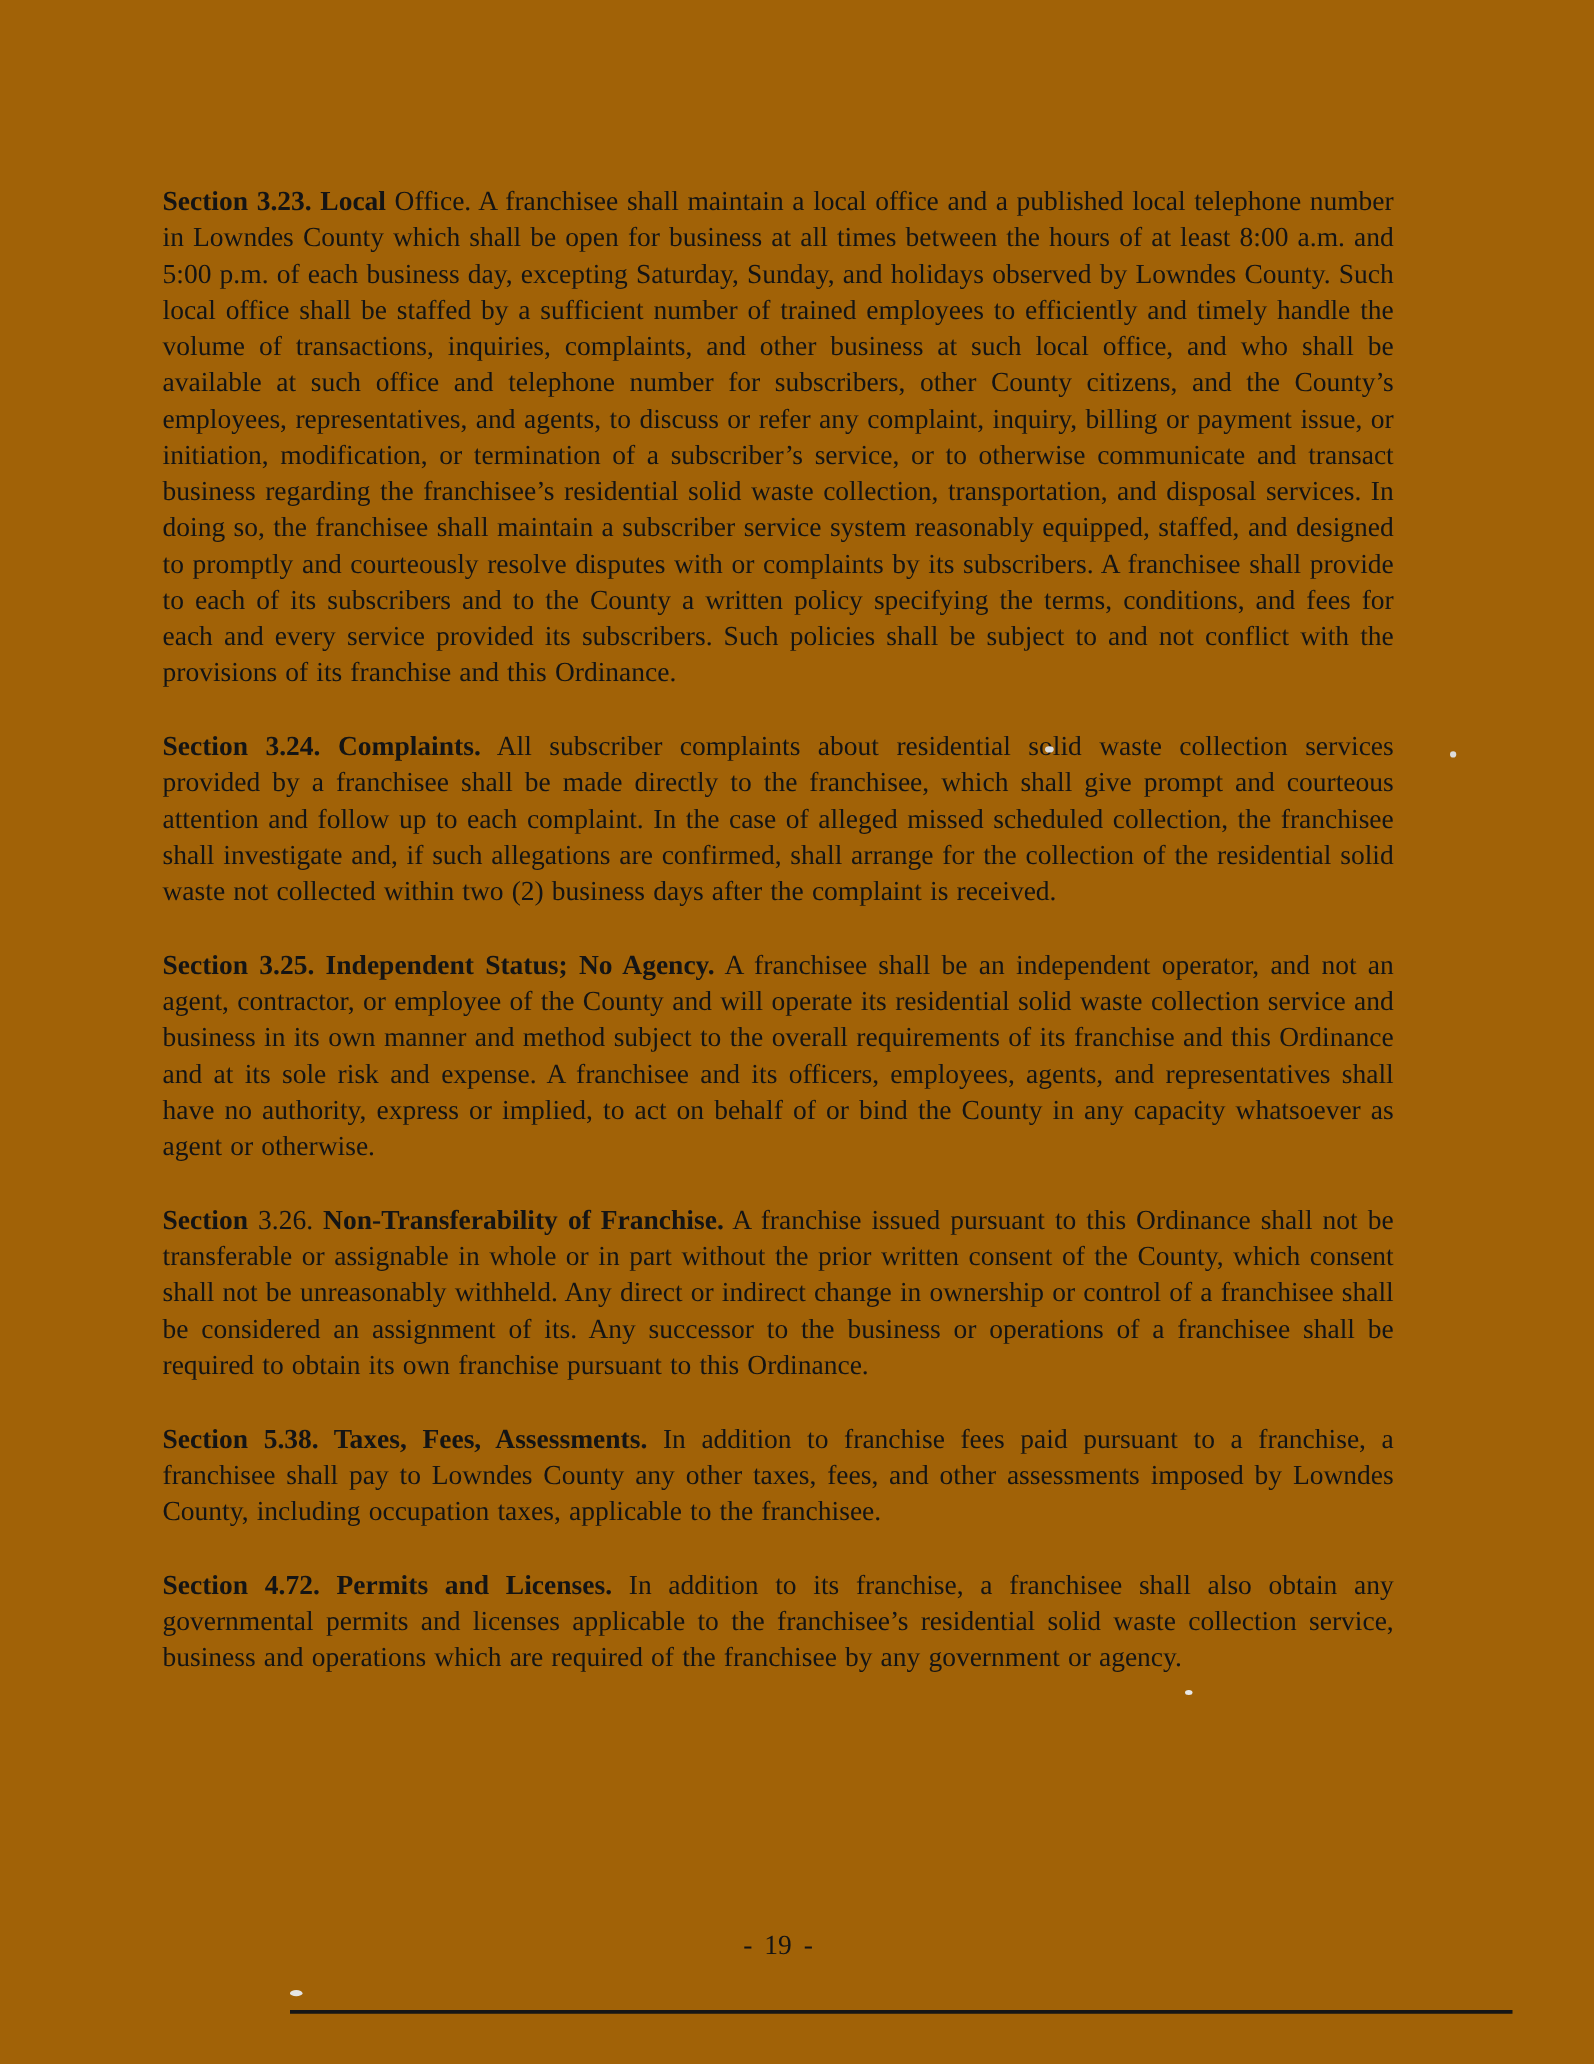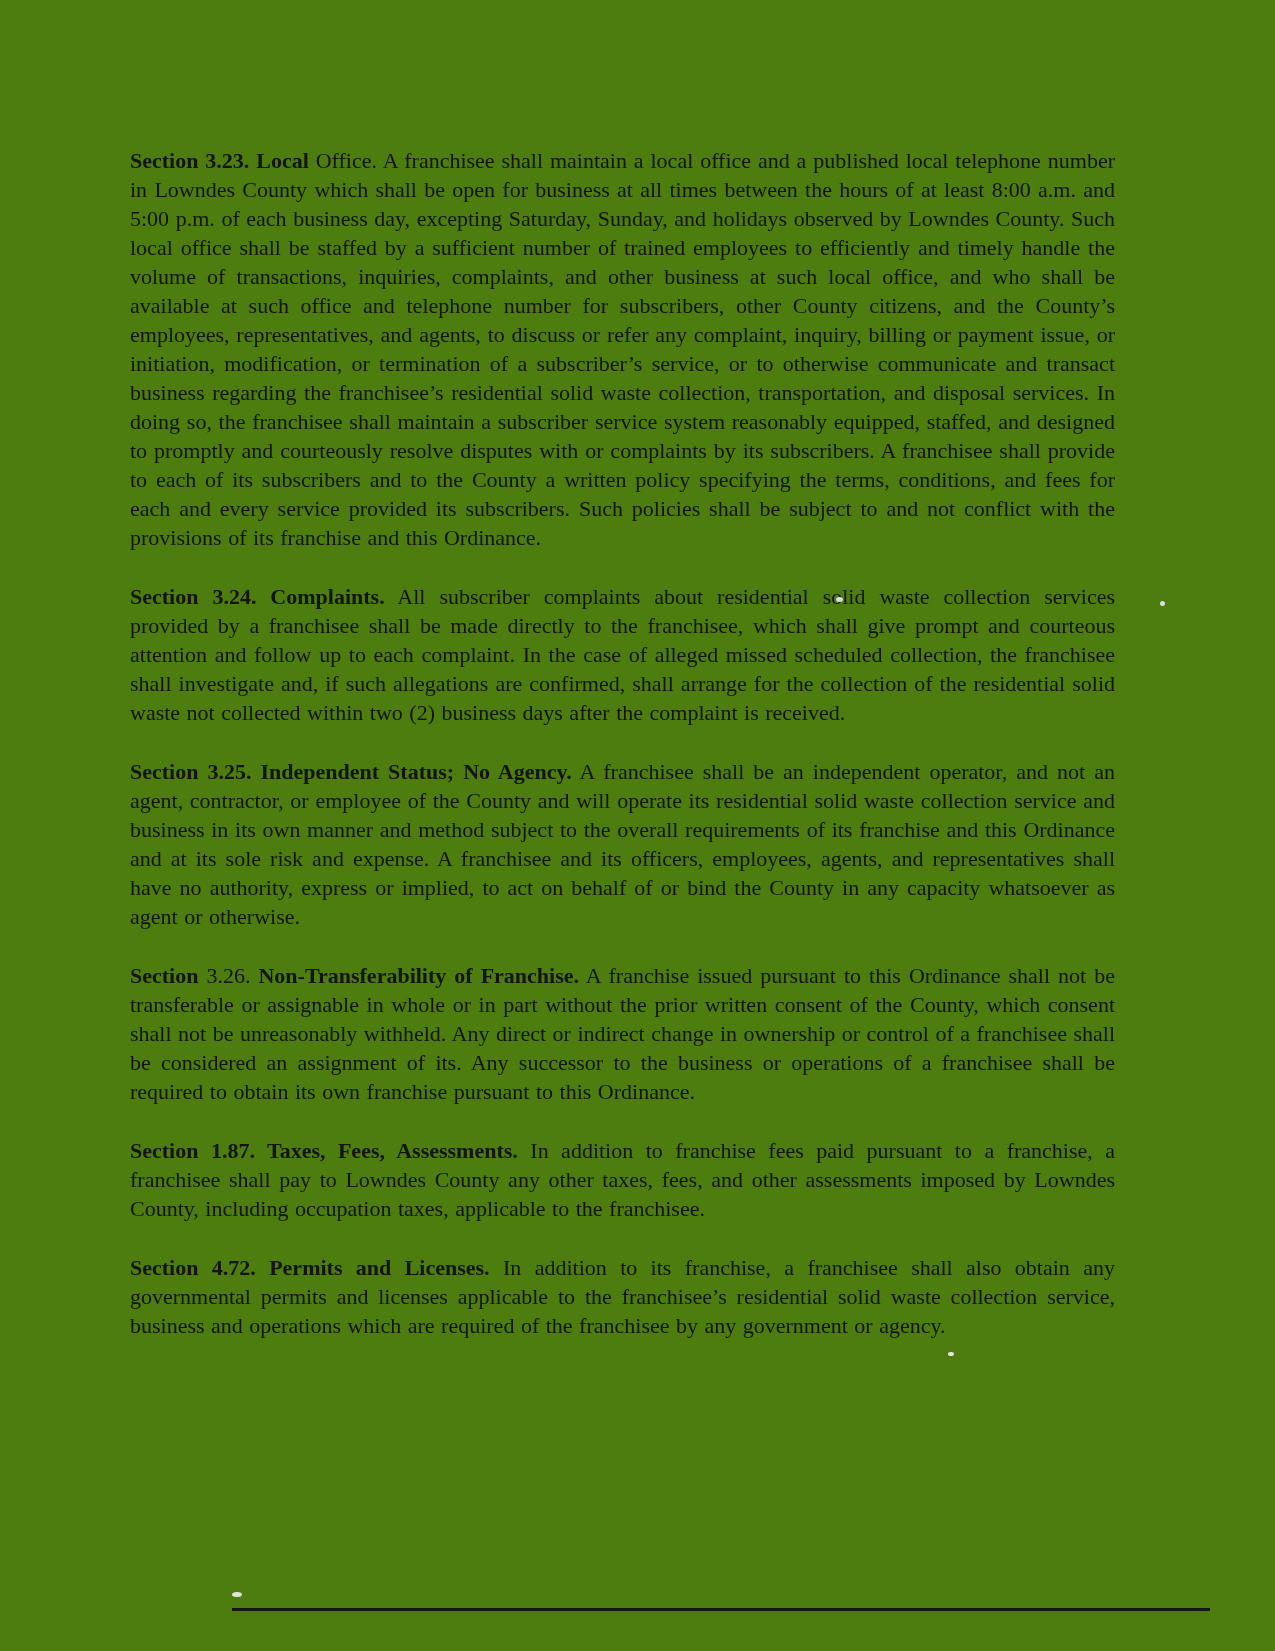--- a/index.html
+++ b/index.html
@@ -11,21 +11,21 @@
     height: 1651px;
     background: #ffffff;
     position: relative;
     font-family: "Liberation Serif", serif;
     color: #141414;
     overflow: hidden;
   }
   .page {
     position: absolute;
     inset: 0;
-    background: #4d7c0f;
+    background: #a16207;
     font-family: Liberation Serif, serif;
   }
   .doc {
     position: absolute;
     left: 130px;
     top: 146px;
     width: 985px;
   }
   p.section {
     font-size: 22px;
@@ -73,24 +73,25 @@
 </style>
 </head>
 <body>
 
 <div class="page">
   <main class="doc" id="doc">
       <p class="section"><span class="hb">Section 3.23. Local</span><span class="hr"> Office.</span><span> A franchisee shall maintain a local office and a published local telephone number in Lowndes County which shall be open for business at all times between the hours of at least 8:00 a.m. and 5:00 p.m. of each business day, excepting Saturday, Sunday, and holidays observed by Lowndes County. Such local office shall be staffed by a sufficient number of trained employees to efficiently and timely handle the volume of transactions, inquiries, complaints, and other business at such local office, and who shall be available at such office and telephone number for subscribers, other County citizens, and the County’s employees, representatives, and agents, to discuss or refer any complaint, inquiry, billing or payment issue, or initiation, modification, or termination of a subscriber’s service, or to otherwise communicate and transact business regarding the franchisee’s residential solid waste collection, transportation, and disposal services. In doing so, the franchisee shall maintain a subscriber service system reasonably equipped, staffed, and designed to promptly and courteously resolve disputes with or complaints by its subscribers. A franchisee shall provide to each of its subscribers and to the County a written policy specifying the terms, conditions, and fees for each and every service provided its subscribers. Such policies shall be subject to and not conflict with the provisions of its franchise and this Ordinance.</span></p>
       <p class="section"><span class="hb">Section 3.24. Complaints.</span><span> All subscriber complaints about residential solid waste collection services provided by a franchisee shall be made directly to the franchisee, which shall give prompt and courteous attention and follow up to each complaint. In the case of alleged missed scheduled collection, the franchisee shall investigate and, if such allegations are confirmed, shall arrange for the collection of the residential solid waste not collected within two (2) business days after the complaint is received.</span></p>
       <p class="section"><span class="hb">Section 3.25. Independent Status; No Agency.</span><span> A franchisee shall be an independent operator, and not an agent, contractor, or employee of the County and will operate its residential solid waste collection service and business in its own manner and method subject to the overall requirements of its franchise and this Ordinance and at its sole risk and expense. A franchisee and its officers, employees, agents, and representatives shall have no authority, express or implied, to act on behalf of or bind the County in any capacity whatsoever as agent or otherwise.</span></p>
       <p class="section"><span class="hb">Section </span><span class="hr">3.26.</span><span class="hb"> Non-Transferability of Franchise.</span><span> A franchise issued pursuant to this Ordinance shall not be transferable or assignable in whole or in part without the prior written consent of the County, which consent shall not be unreasonably withheld. Any direct or indirect change in ownership or control of a franchisee shall be considered an assignment of its. Any successor to the business or operations of a franchisee shall be required to obtain its own franchise pursuant to this Ordinance.</span></p>
-      <p class="section"><span class="hb">Section 1.87. Taxes, Fees, Assessments.</span><span> In addition to franchise fees paid pursuant to a franchise, a franchisee shall pay to Lowndes County any other taxes, fees, and other assessments imposed by Lowndes County, including occupation taxes, applicable to the franchisee.</span></p>
+      <p class="section"><span class="hb">Section 5.38. Taxes, Fees, Assessments.</span><span> In addition to franchise fees paid pursuant to a franchise, a franchisee shall pay to Lowndes County any other taxes, fees, and other assessments imposed by Lowndes County, including occupation taxes, applicable to the franchisee.</span></p>
       <p class="section"><span class="hb">Section 4.72. Permits and Licenses.</span><span> In addition to its franchise, a franchisee shall also obtain any governmental permits and licenses applicable to the franchisee’s residential solid waste collection service, business and operations which are required of the franchisee by any government or agency.</span></p>
     </main>
 
+  <div class="page-footer">- 19 -</div>
 
   <div class="bottom-rule"></div>
 
   <span class="speck s1"></span>
   <span class="speck s2"></span>
   <span class="speck s3"></span>
   <span class="speck s4"></span>
 </div>
 
 </body></html>

